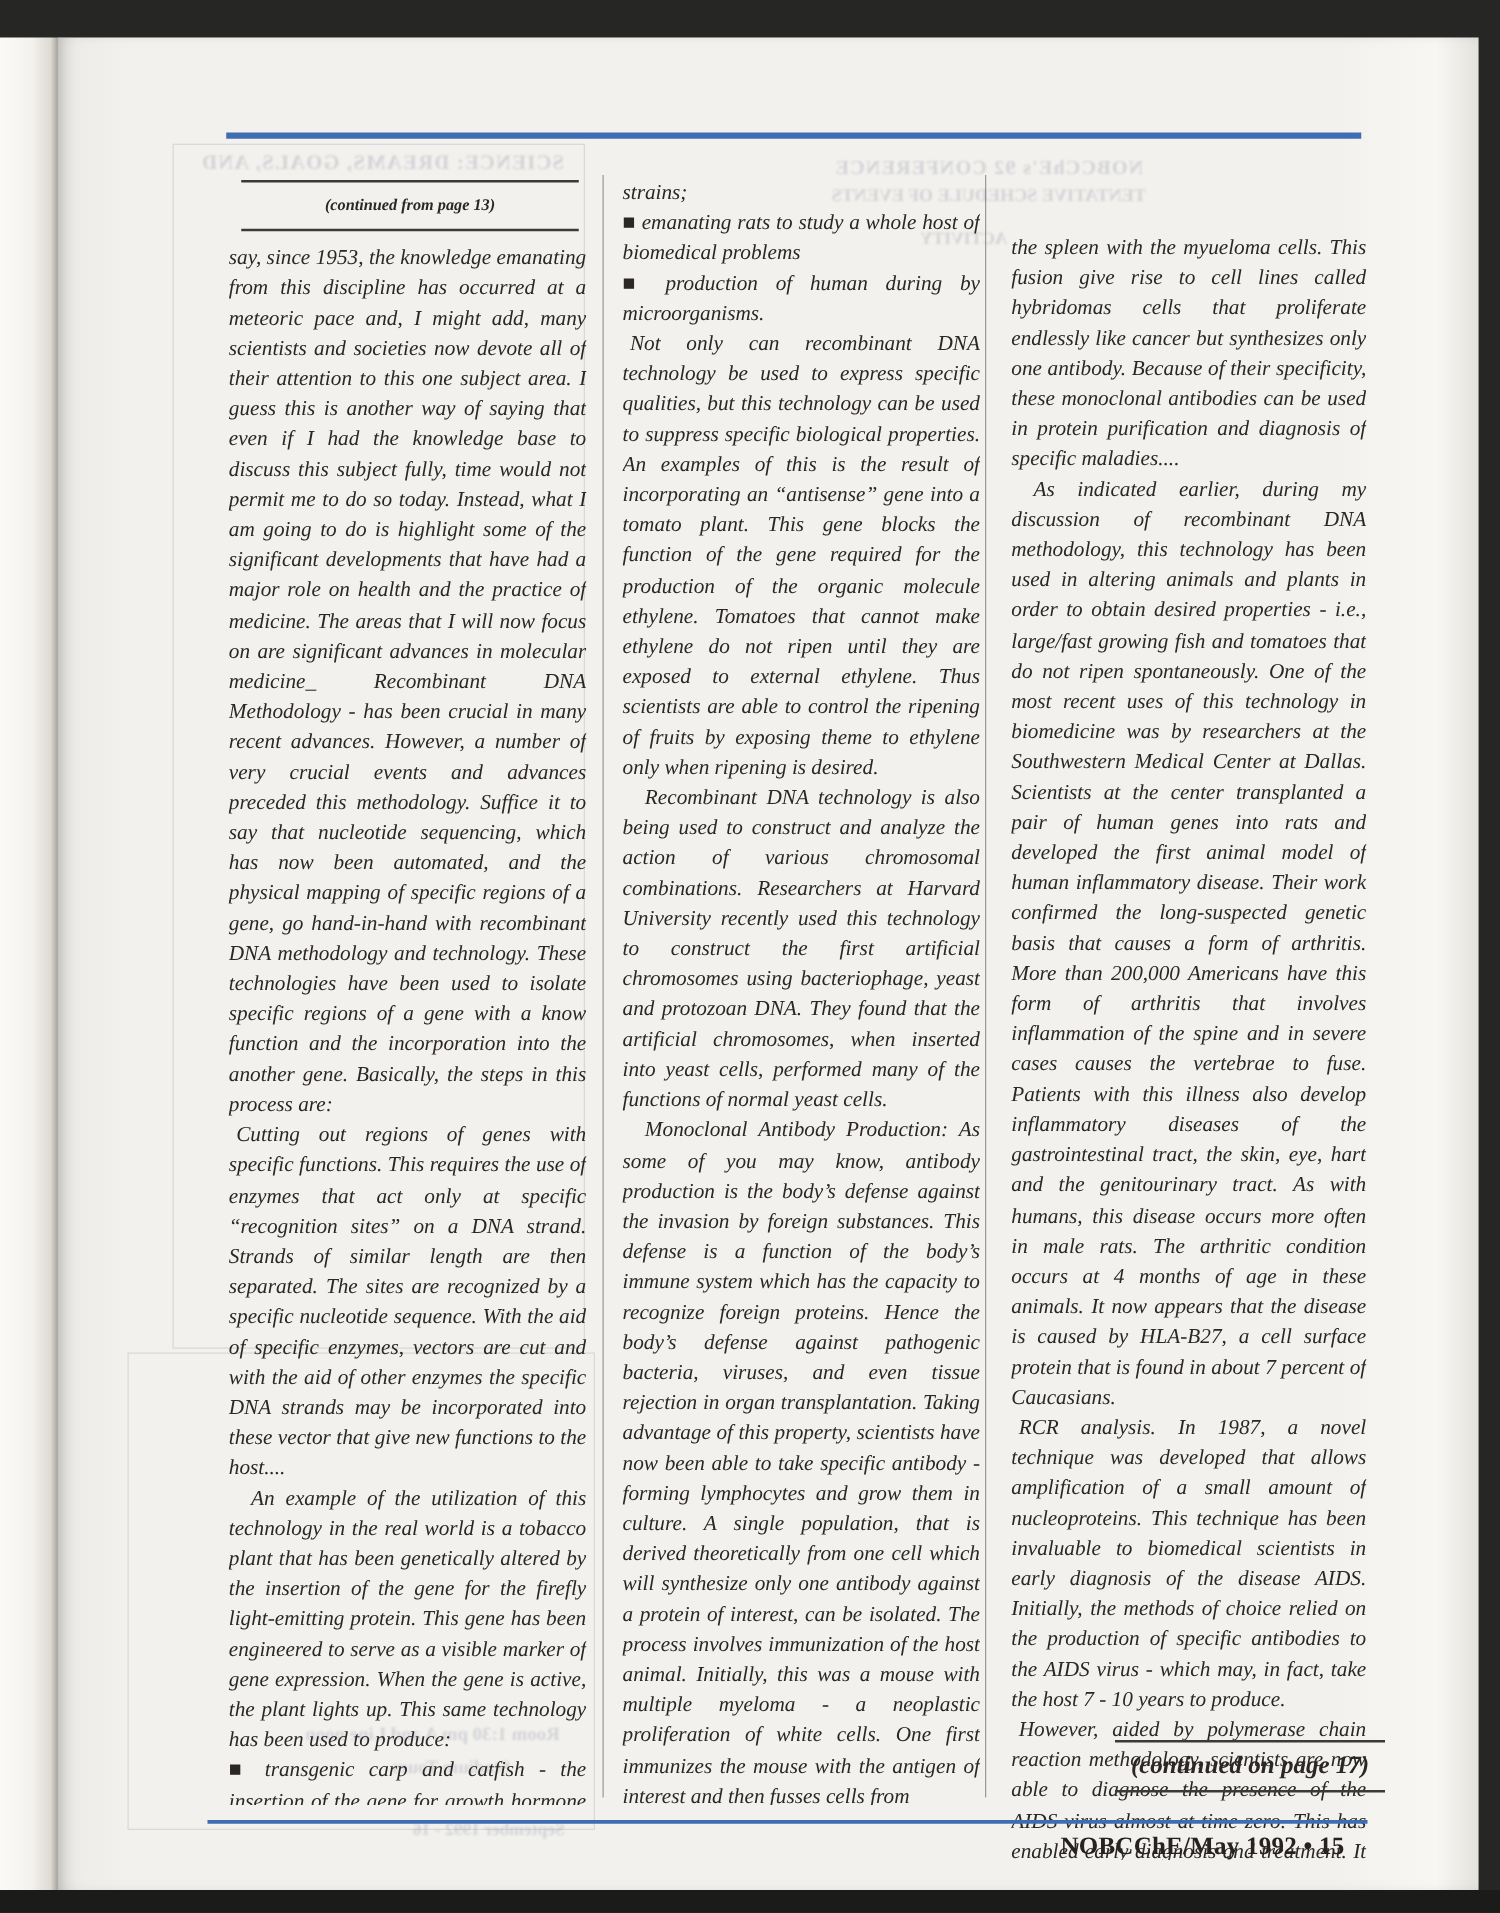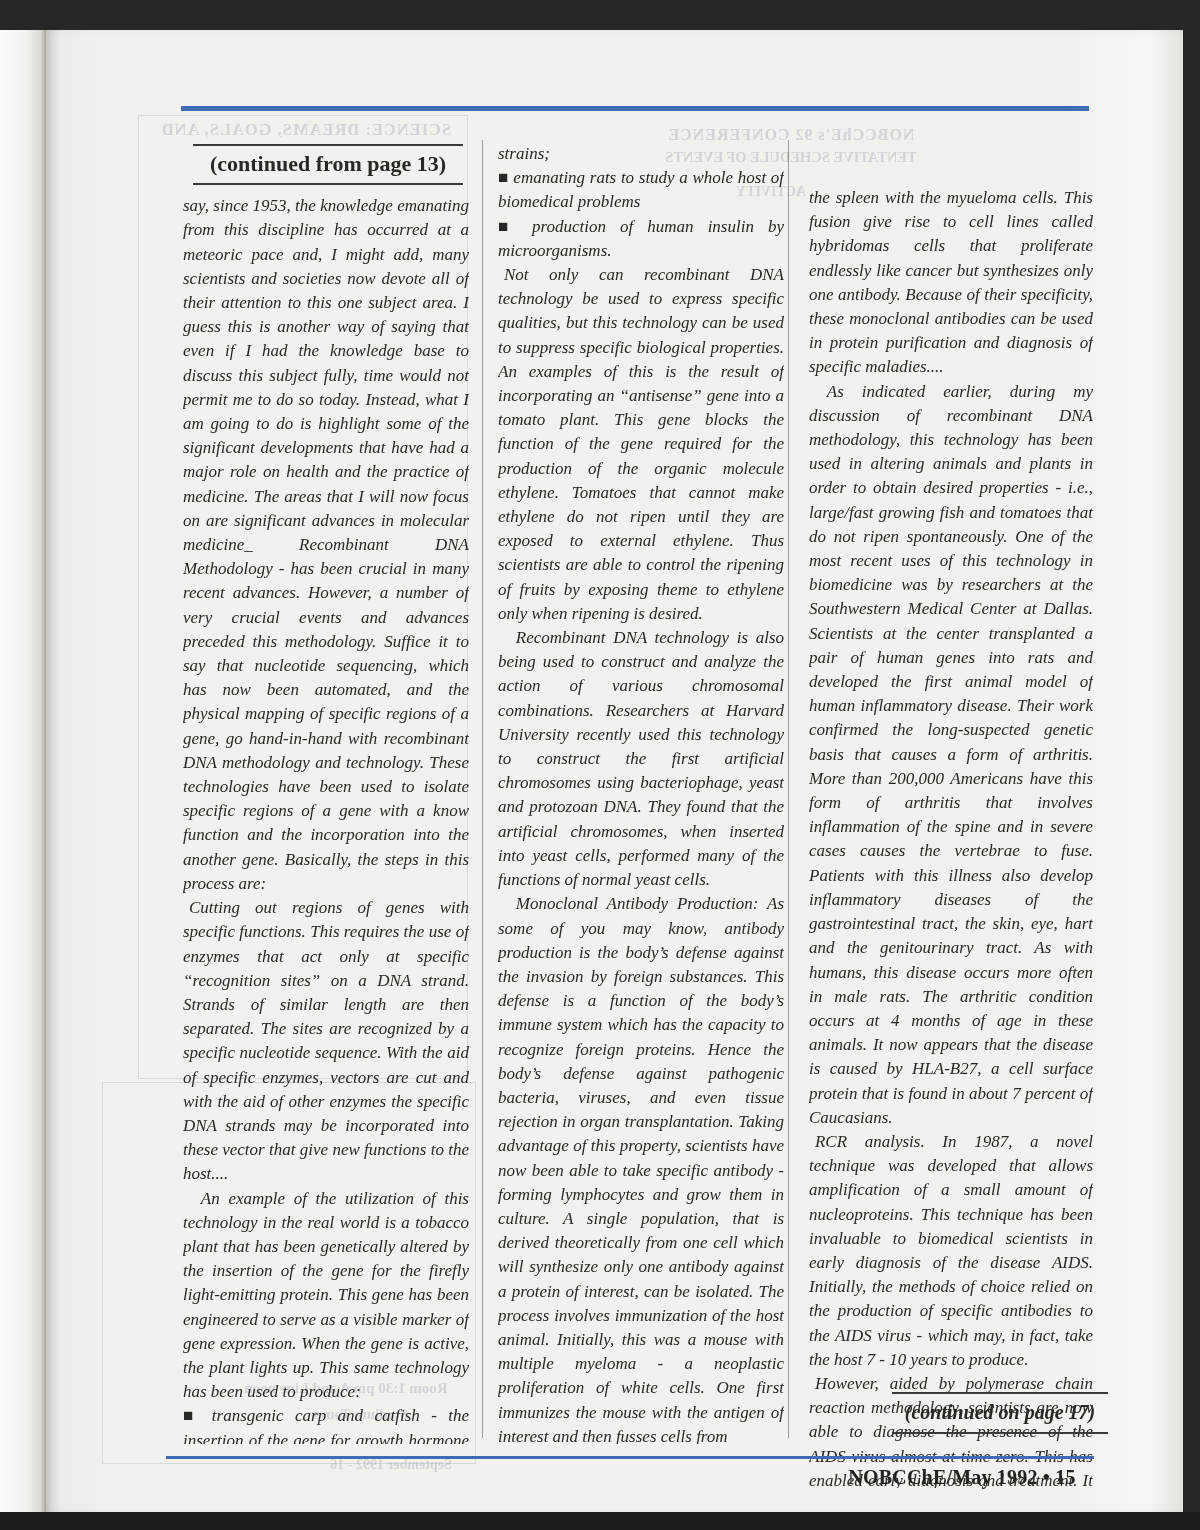--- a/index.html
+++ b/index.html
@@ -35,21 +35,21 @@
     text-align:justify; font-size:17px; line-height:24.2px; color:#2a2724;
   }
   .col1 { left:137px; width:286px; }
   .col2 { left:452px; width:286px; }
   .col3 { left:763px; width:284px;margin-top:44px; }
   .col p { margin:0;font-style:italic; }
   .indent { text-indent:1.05em; }
   .hang   { text-indent:0.35em; }
 
   .cont-from {
-    text-align:center; font-weight:bold; font-size:22px; text-indent:0;
+    text-align:center; font-style:italic; font-weight:bold; font-size:13px; text-indent:0;
     border-top:2px solid #3c3a38; border-bottom:2px solid #3c3a38;
     padding:6px 2px 7px; margin:2px 6px 9px 10px;
   }
   .cont-on {
     position:absolute; left:846px; top:1362px; width:212px; text-align:center;
     font-style:italic; font-weight:bold; font-size:20px; color:#2a2724;
     border-top:2px solid #3c3a38; border-bottom:2px solid #3c3a38; padding:7px 2px 8px;
   }
   .page-footer {
     position:absolute; left:716px; top:1436px; width:400px; text-align:center;
@@ -98,21 +98,21 @@
     <p class="hang">Cutting out regions of genes with specific functions.  This requires the use of enzymes that act only at specific “recognition sites” on a DNA strand.  Strands of similar length are then separated.  The sites are recognized by a specific nucleotide sequence.  With the aid of specific enzymes, vectors are cut and with the aid of other enzymes the specific DNA strands may be incorporated into these vector that give new functions to the host....</p>
     <p class="indent">An example of the utilization of this technology in the real world is a tobacco plant that has been genetically altered by the insertion of the gene for the firefly light-emitting protein.  This gene has been engineered to serve as a visible marker of gene expression.  When the gene is active, the plant lights up.  This same technology has been used to produce:</p>
     <p>■  transgenic carp and catfish - the insertion of the gene for growth hormone to produce large, fast growing</p>
   </div>
 
   <div class="divider d1"></div>
 
   <div class="col col2">
     <p>strains;</p>
     <p>■  emanating rats to study a whole host of biomedical problems</p>
-    <p>■  production of human insulin by microorganisms.</p>
+    <p>■  production of human during by microorganisms.</p>
     <p class="hang">Not only can recombinant DNA technology be used to express specific qualities, but this technology can be used to suppress specific biological properties.  An examples of this is the result of incorporating an “antisense” gene into a tomato plant.  This gene blocks the function of the gene required for the production of the organic molecule ethylene. Tomatoes that cannot make ethylene do not ripen until they are exposed to external ethylene. Thus scientists are able to control the ripening of fruits by exposing theme to ethylene only when ripening is desired.</p>
     <p class="indent">Recombinant DNA technology is also being used to construct and analyze the action of various chromosomal combinations. Researchers at Harvard University recently used this technology to construct the first artificial chromosomes using bacteriophage, yeast and protozoan DNA.  They found that the artificial chromosomes, when inserted into yeast cells, performed many of the functions of normal yeast cells.</p>
     <p class="indent">Monoclonal Antibody Production: As some of you may know, antibody production is the body’s defense against the invasion by foreign substances. This defense is a function of the body’s immune system which has the capacity to recognize foreign proteins. Hence the body’s defense against pathogenic bacteria, viruses, and even tissue rejection in organ transplantation. Taking advantage of this property, scientists have now been able to take specific antibody - forming lymphocytes and grow them in culture.  A single population, that is derived theoretically from one cell which will synthesize only one antibody against a protein of interest, can be isolated.  The process involves immunization of the host animal.  Initially, this was a mouse with multiple myeloma - a neoplastic proliferation of white cells.  One first immunizes the mouse with the antigen of interest and then fusses cells from</p>
   </div>
 
   <div class="divider d2"></div>
 
   <div class="col col3">
     <p>the spleen with the myueloma cells. This fusion give rise to cell lines called hybridomas cells that proliferate endlessly like cancer but synthesizes only one antibody.  Because of their specificity, these monoclonal antibodies can be used in protein purification and diagnosis of specific maladies....</p>
     <p class="indent">As indicated earlier, during my discussion of recombinant DNA methodology, this technology has been used in altering animals and plants in order to obtain desired properties - i.e., large/fast growing fish and tomatoes that do not ripen spontaneously.  One of the most recent uses of this technology in biomedicine was by researchers at the Southwestern Medical Center at Dallas.  Scientists at the center transplanted a pair of human genes into rats and developed the first animal model of human inflammatory disease.  Their work confirmed the long-suspected genetic basis that causes a form of arthritis. More than 200,000 Americans have this form of arthritis that involves inflammation of the spine and in severe cases causes the vertebrae to fuse. Patients with this illness also develop inflammatory diseases of the gastrointestinal tract, the skin, eye, hart and the genitourinary tract.  As with humans, this disease occurs more often in male rats. The arthritic condition occurs at 4 months of age in these animals.  It now appears that the disease is caused by HLA-B27, a cell surface protein that is found in about 7 percent of Caucasians.</p>

